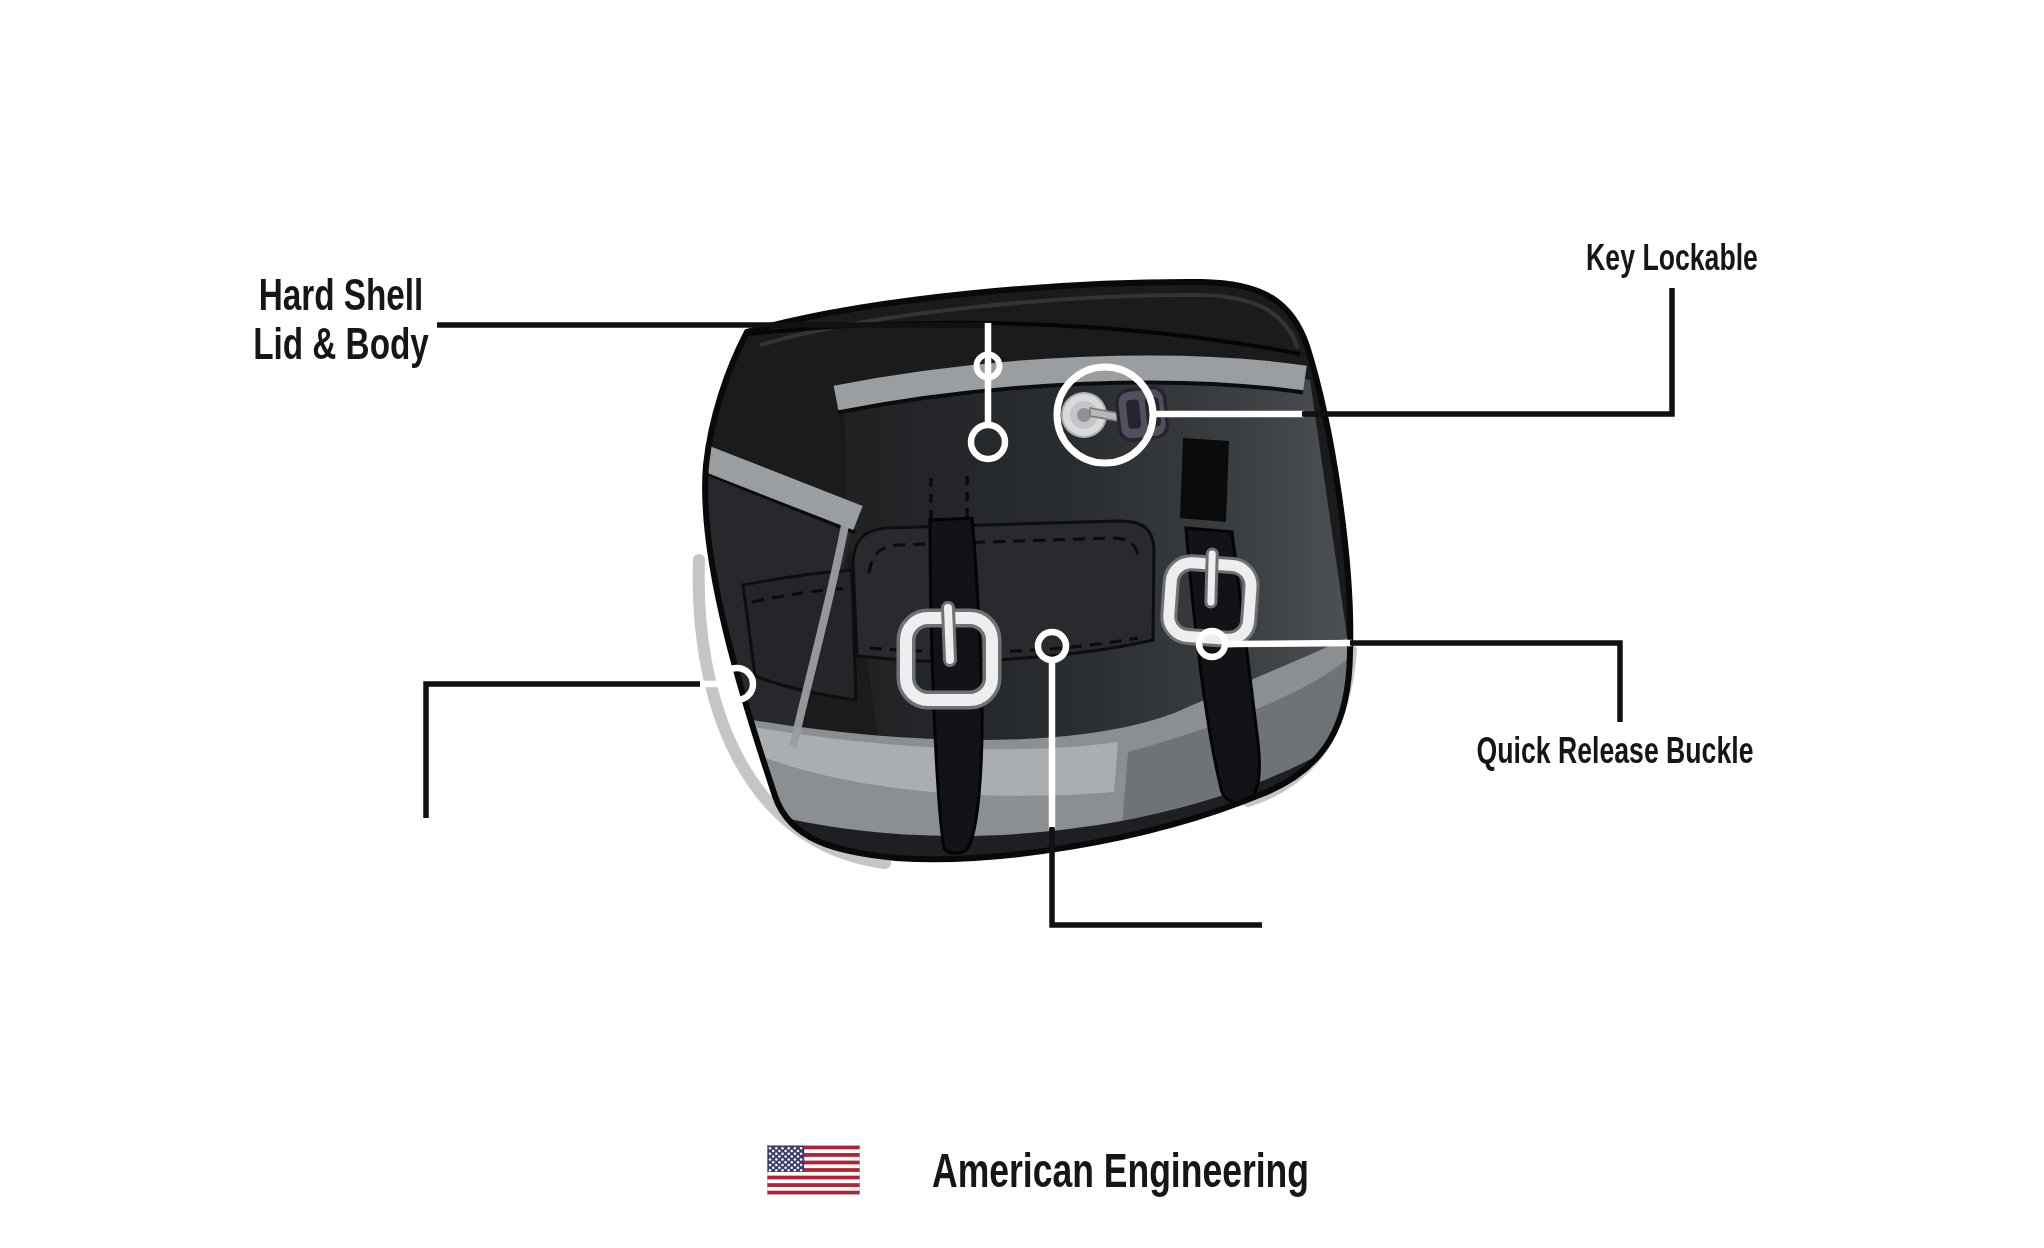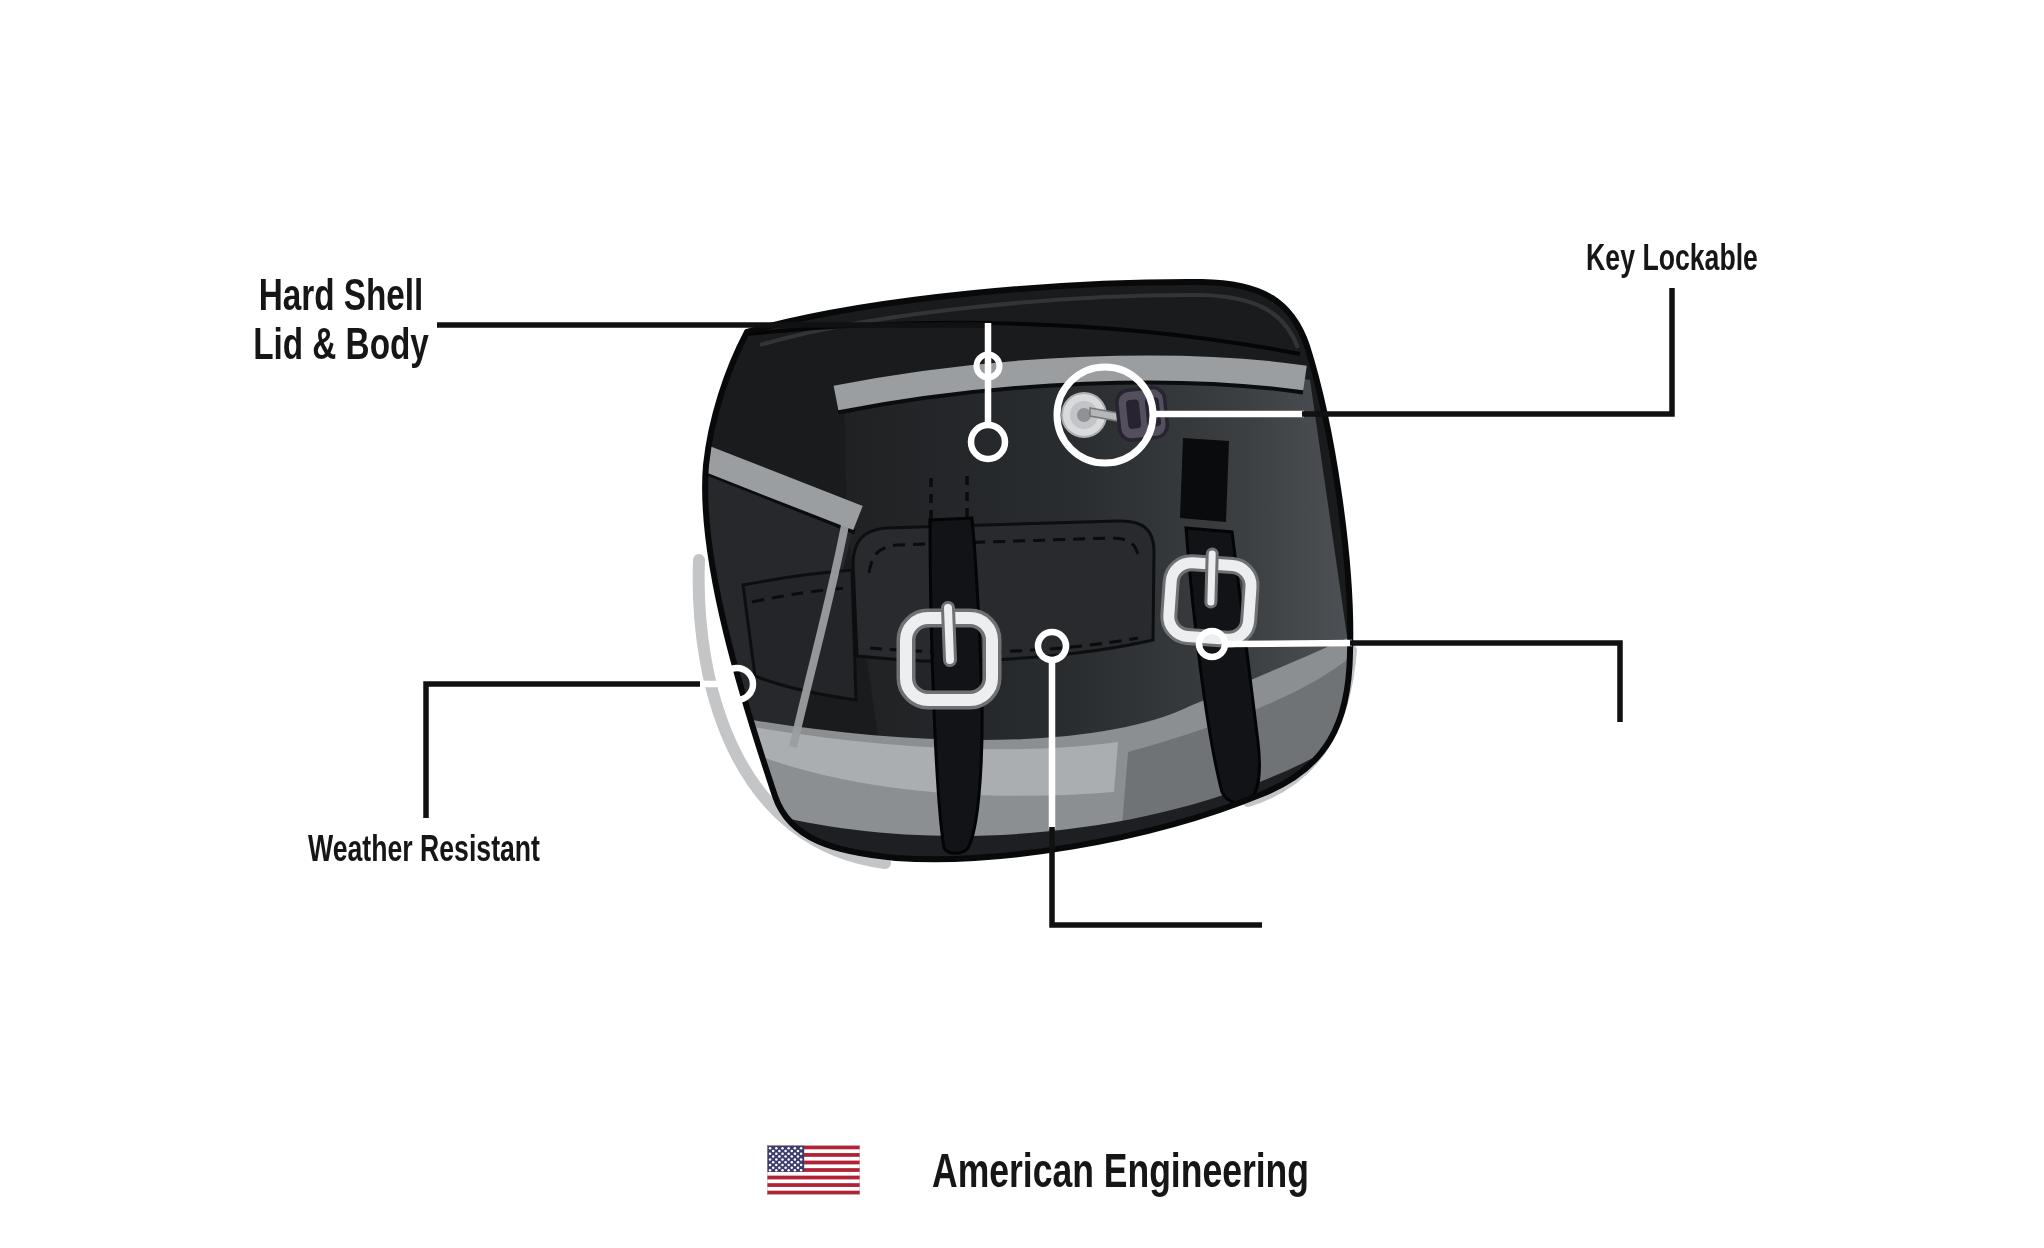--- a/index.html
+++ b/index.html
@@ -190,24 +190,24 @@
     <span class="cond">
       <span>Hard Shell</span><br>
       <span>Lid &amp; Body</span>
     </span>
   </div>
 
   <div class="callout-label one-line" style="left:1672px;top:258px;">
     <span class="cond">Key Lockable</span>
   </div>
 
-  <div class="callout-label one-line" style="left:424px;top:849px;">
-    <span class="cond">Weather Resistant</span>
-  </div>
-
+
+  <div class="callout-label one-line" style="left:1615px;top:751px;">
+    <span class="cond">Quick Release Buckle</span>
+  </div>
 
 
   <div class="footer-row">
     <svg class="flag" viewBox="0 0 190 100">
       <rect x="0" y="0" width="190" height="100" fill="#ffffff"></rect>
       <g fill="#B22234">
         <rect x="0" y="0" width="190" height="7.7"></rect>
         <rect x="0" y="15.4" width="190" height="7.7"></rect>
         <rect x="0" y="30.8" width="190" height="7.7"></rect>
         <rect x="0" y="46.2" width="190" height="7.7"></rect>

